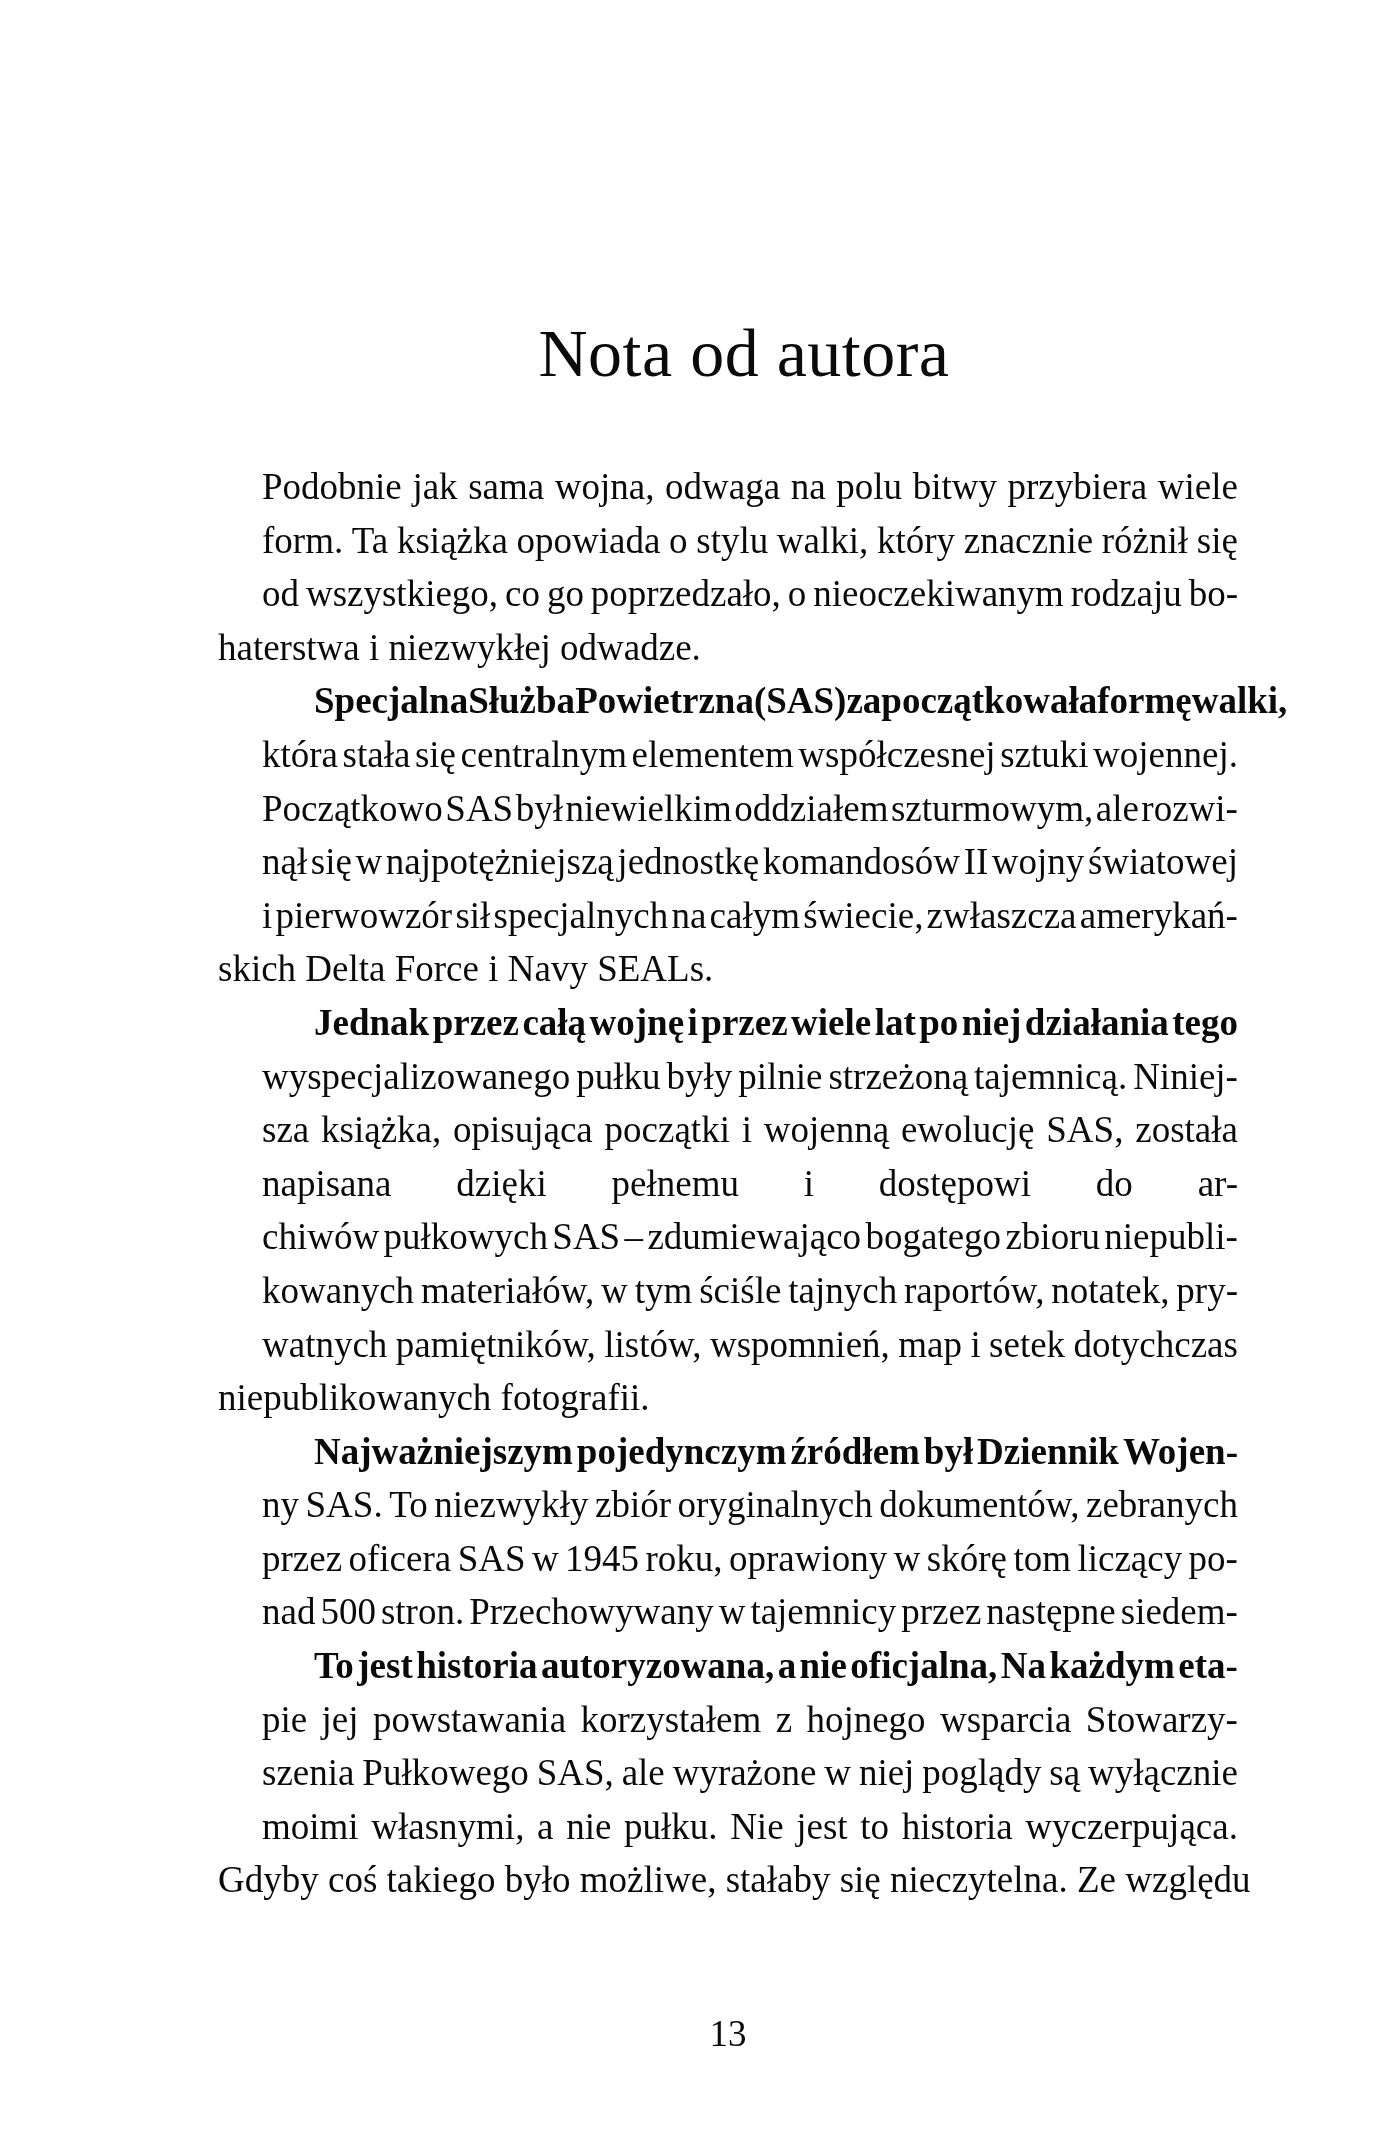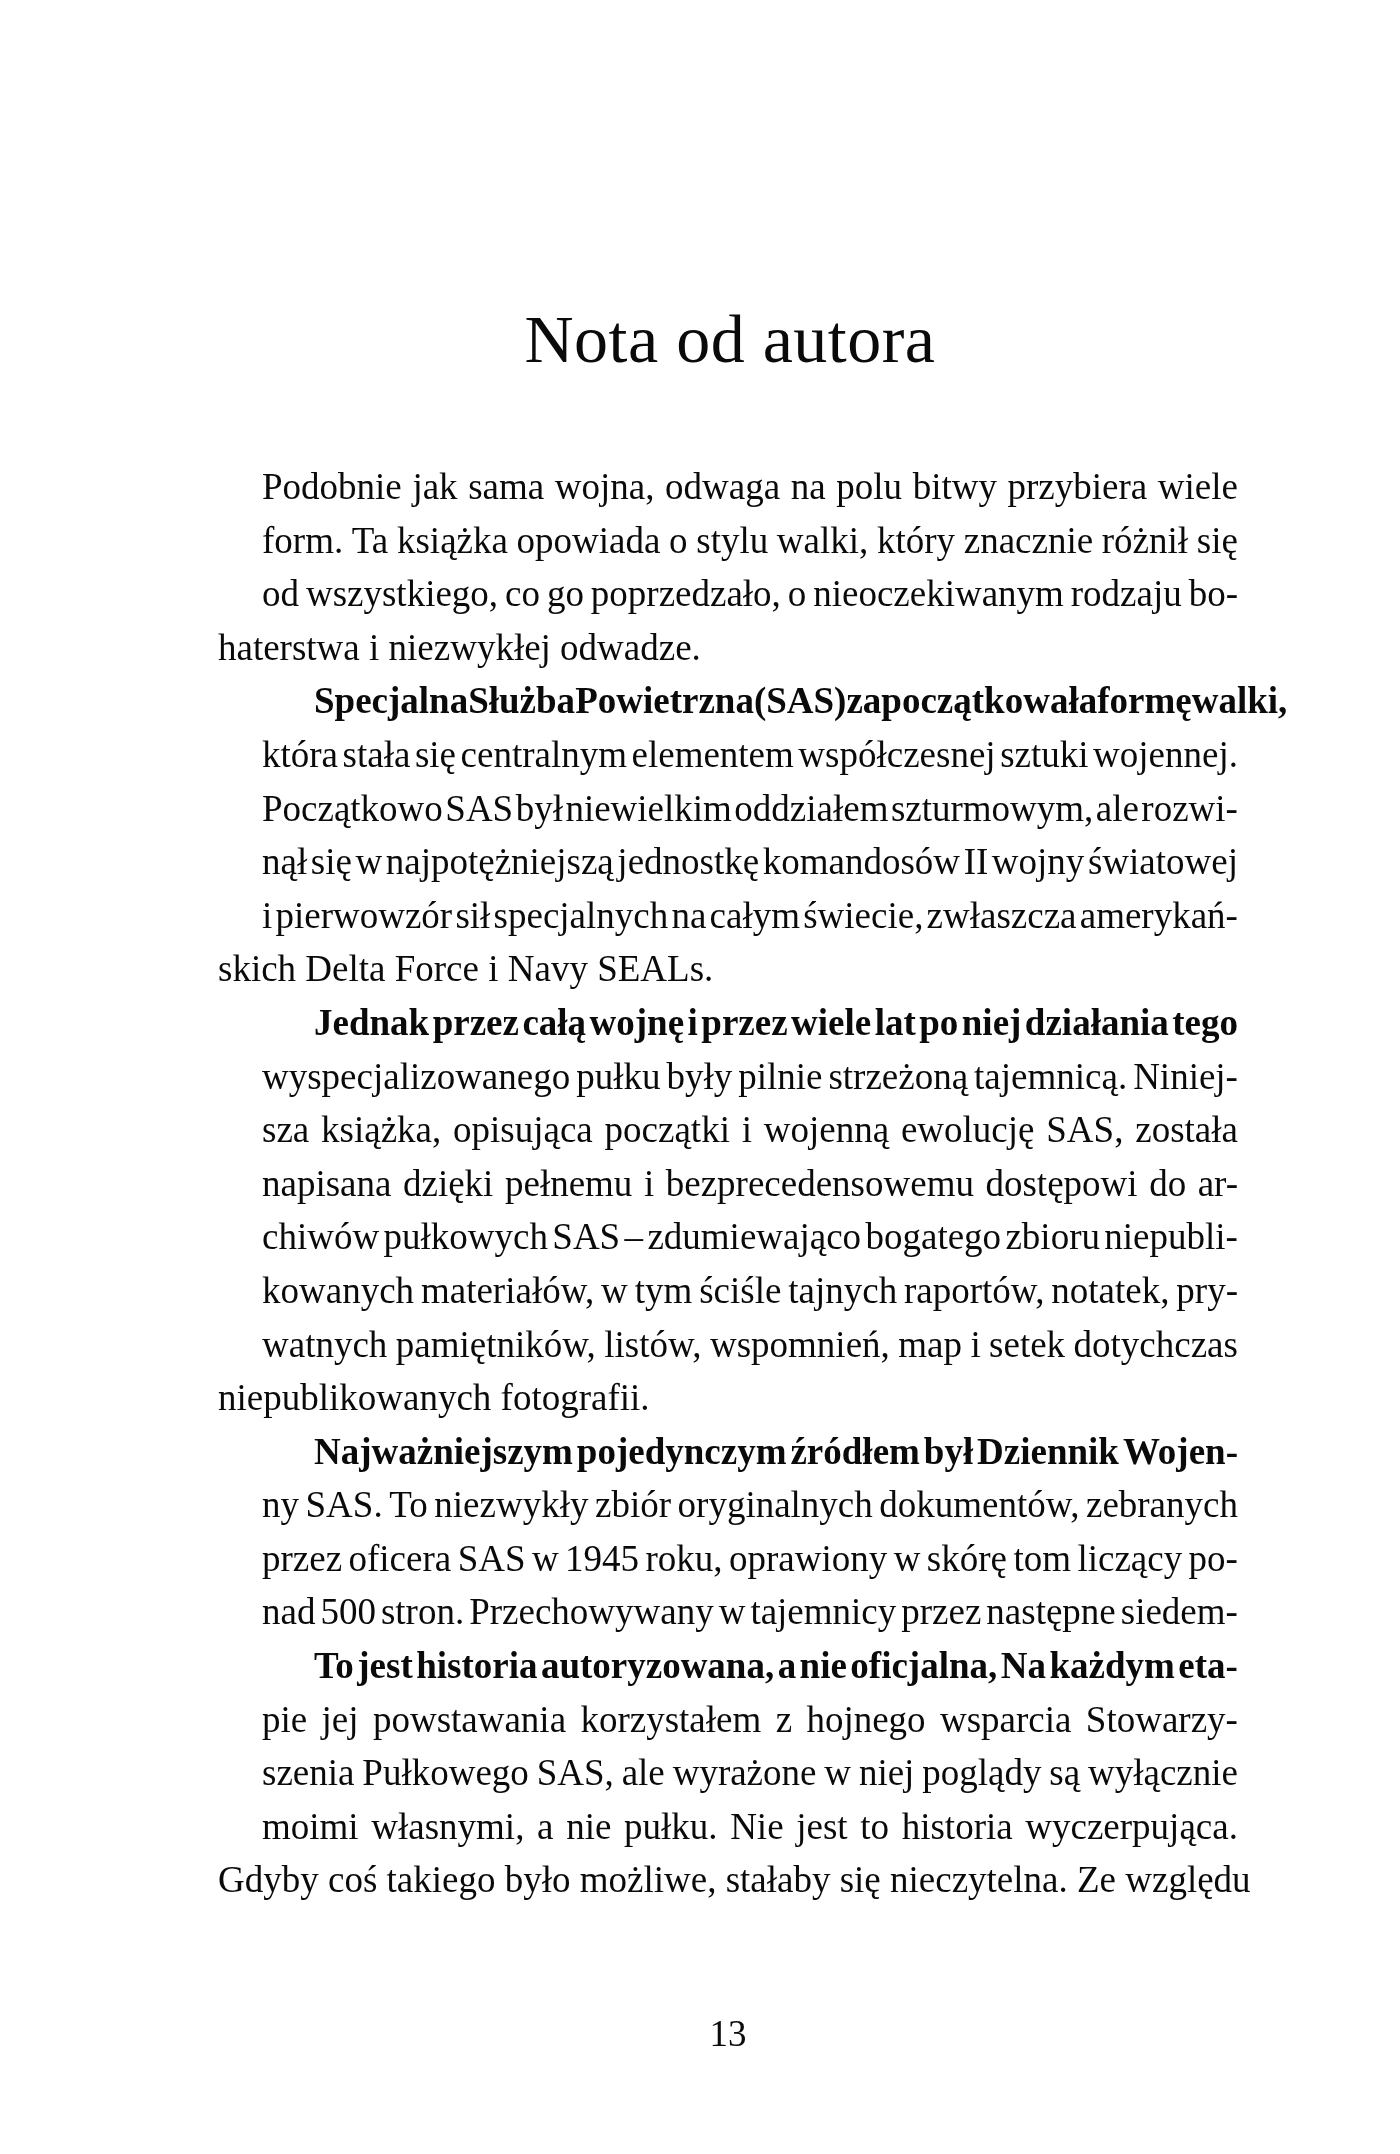--- a/index.html
+++ b/index.html
@@ -14,21 +14,21 @@
     background: #ffffff;
     color: #0a0a0a;
     font-family: "Liberation Serif", "DejaVu Serif", serif;
     overflow: hidden;
   }
   .title {
     position: absolute;
     top: 302px;
     left: 218px;
     width: 1020px;
-    margin: 2px;
+    margin: 16px;
     text-align: center;
     font-size: 68px;
     line-height: 70px;
     font-weight: 400;
     letter-spacing: 0.5px;
   }
   .bodytext {
     position: absolute;
     top: 460px;
     left: 218px;
@@ -188,21 +188,20 @@
         <span>wojenną</span>
         <span>ewolucję</span>
         <span>SAS,</span>
         <span>została</span>
       </div>
       <div class="line just">
         <span>napisana</span>
         <span>dzięki</span>
         <span>pełnemu</span>
         <span>i</span>
-        <span>bezprecedensowemu</span>
         <span>dostępowi</span>
         <span>do</span>
         <span>ar-</span>
       </div>
       <div class="line just">
         <span>chiwów</span>
         <span>pułkowych</span>
         <span>SAS</span>
         <span>–</span>
         <span>zdumiewająco</span>

